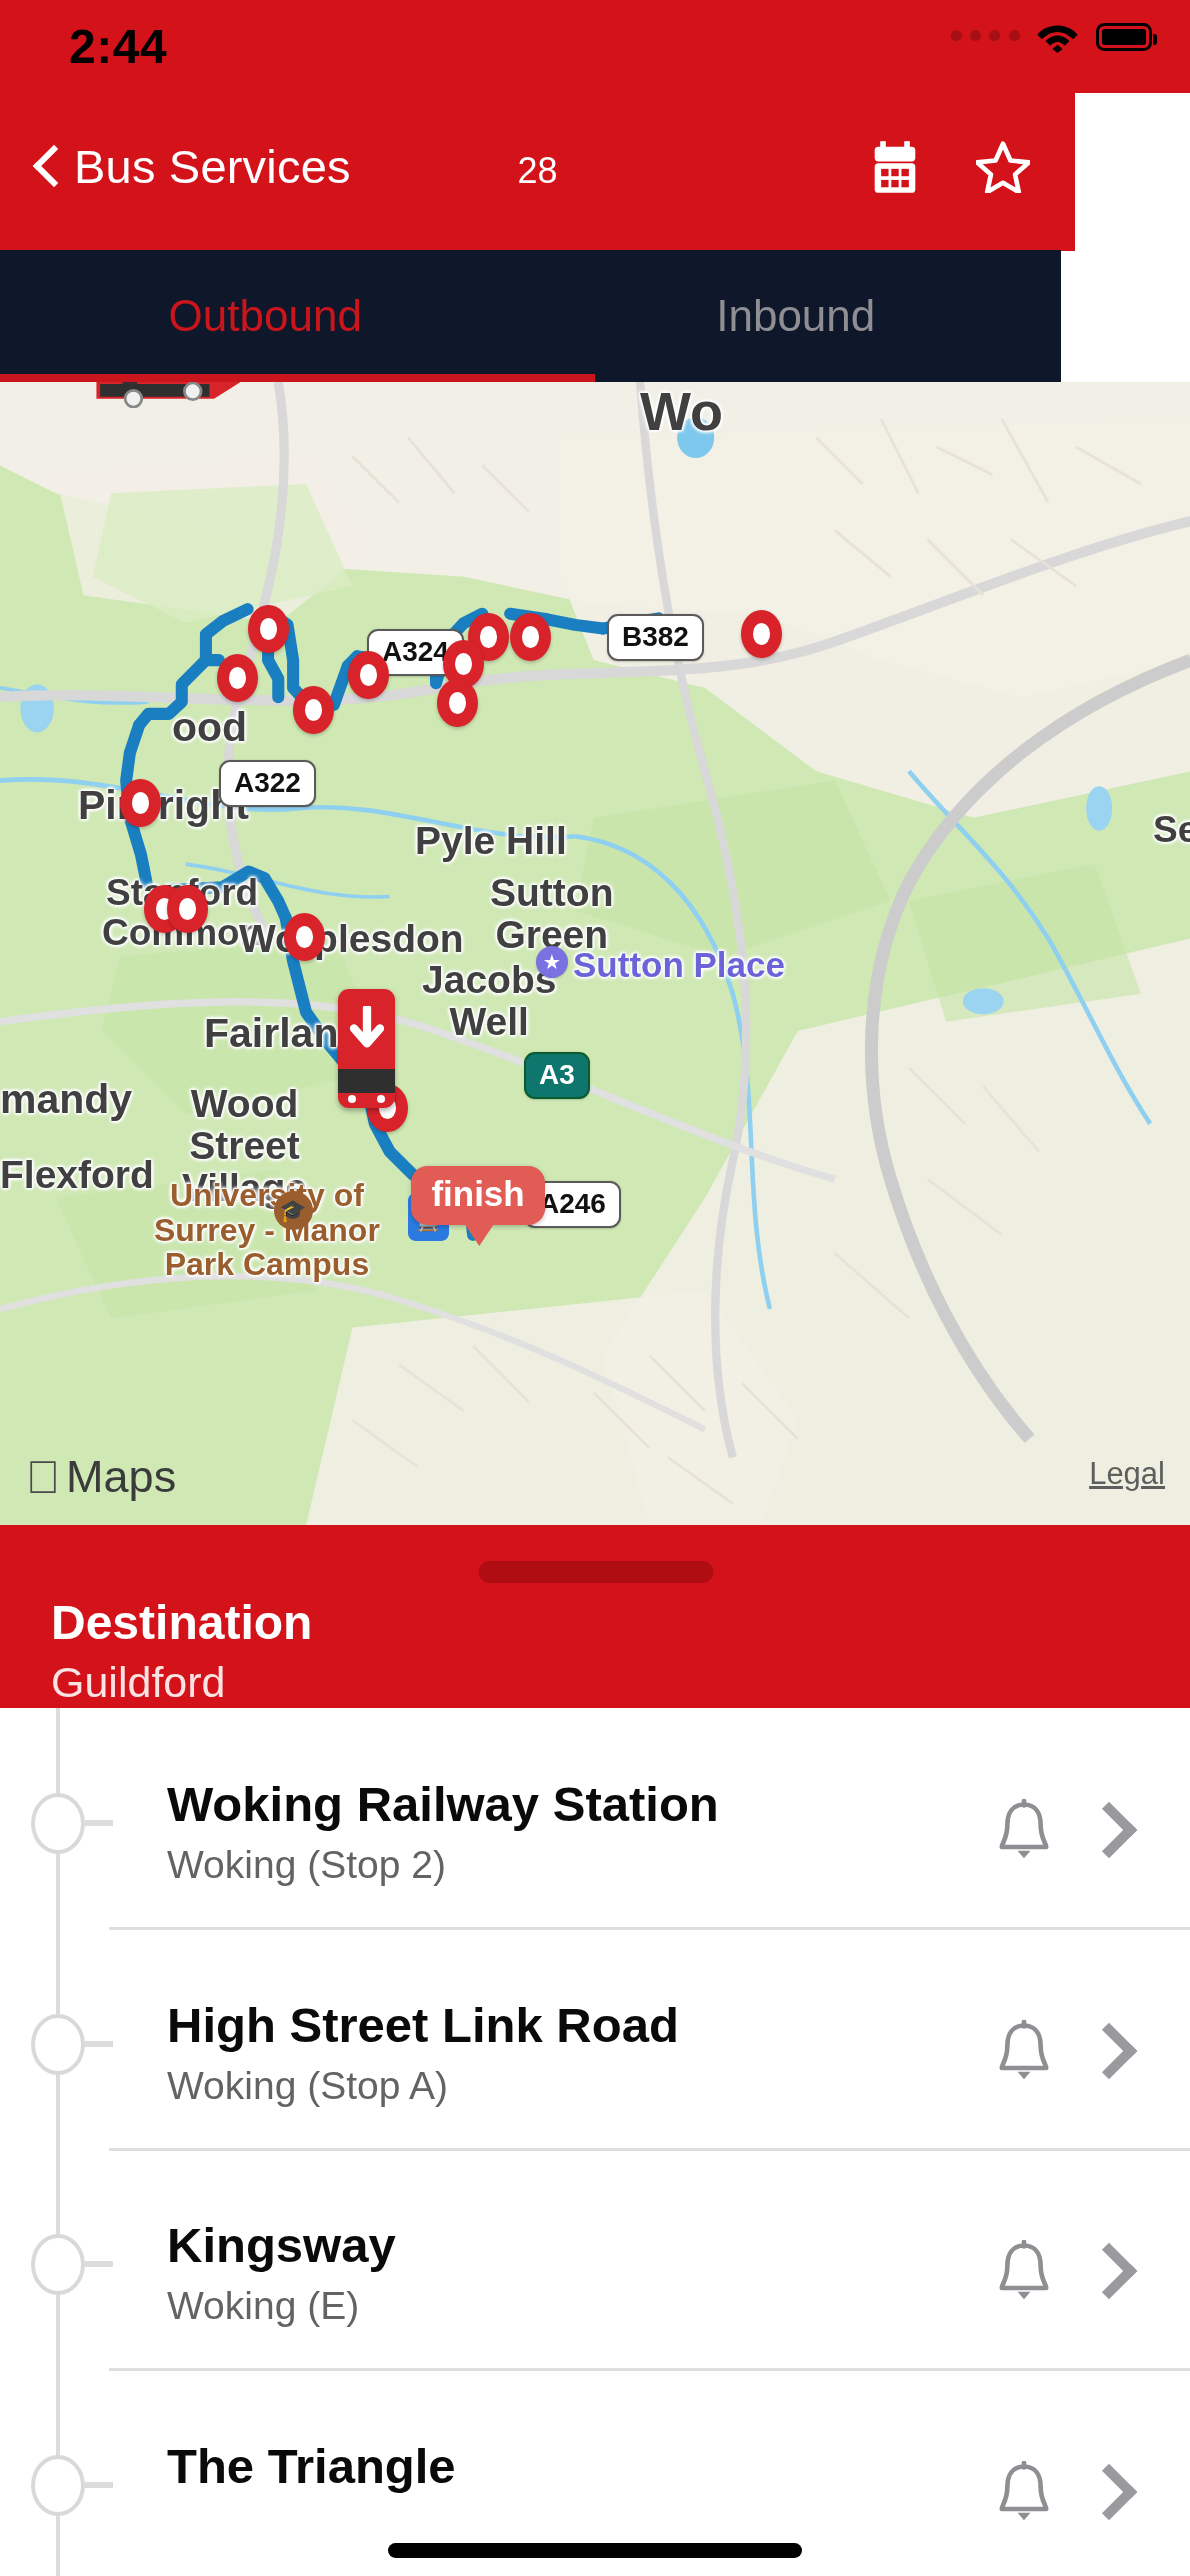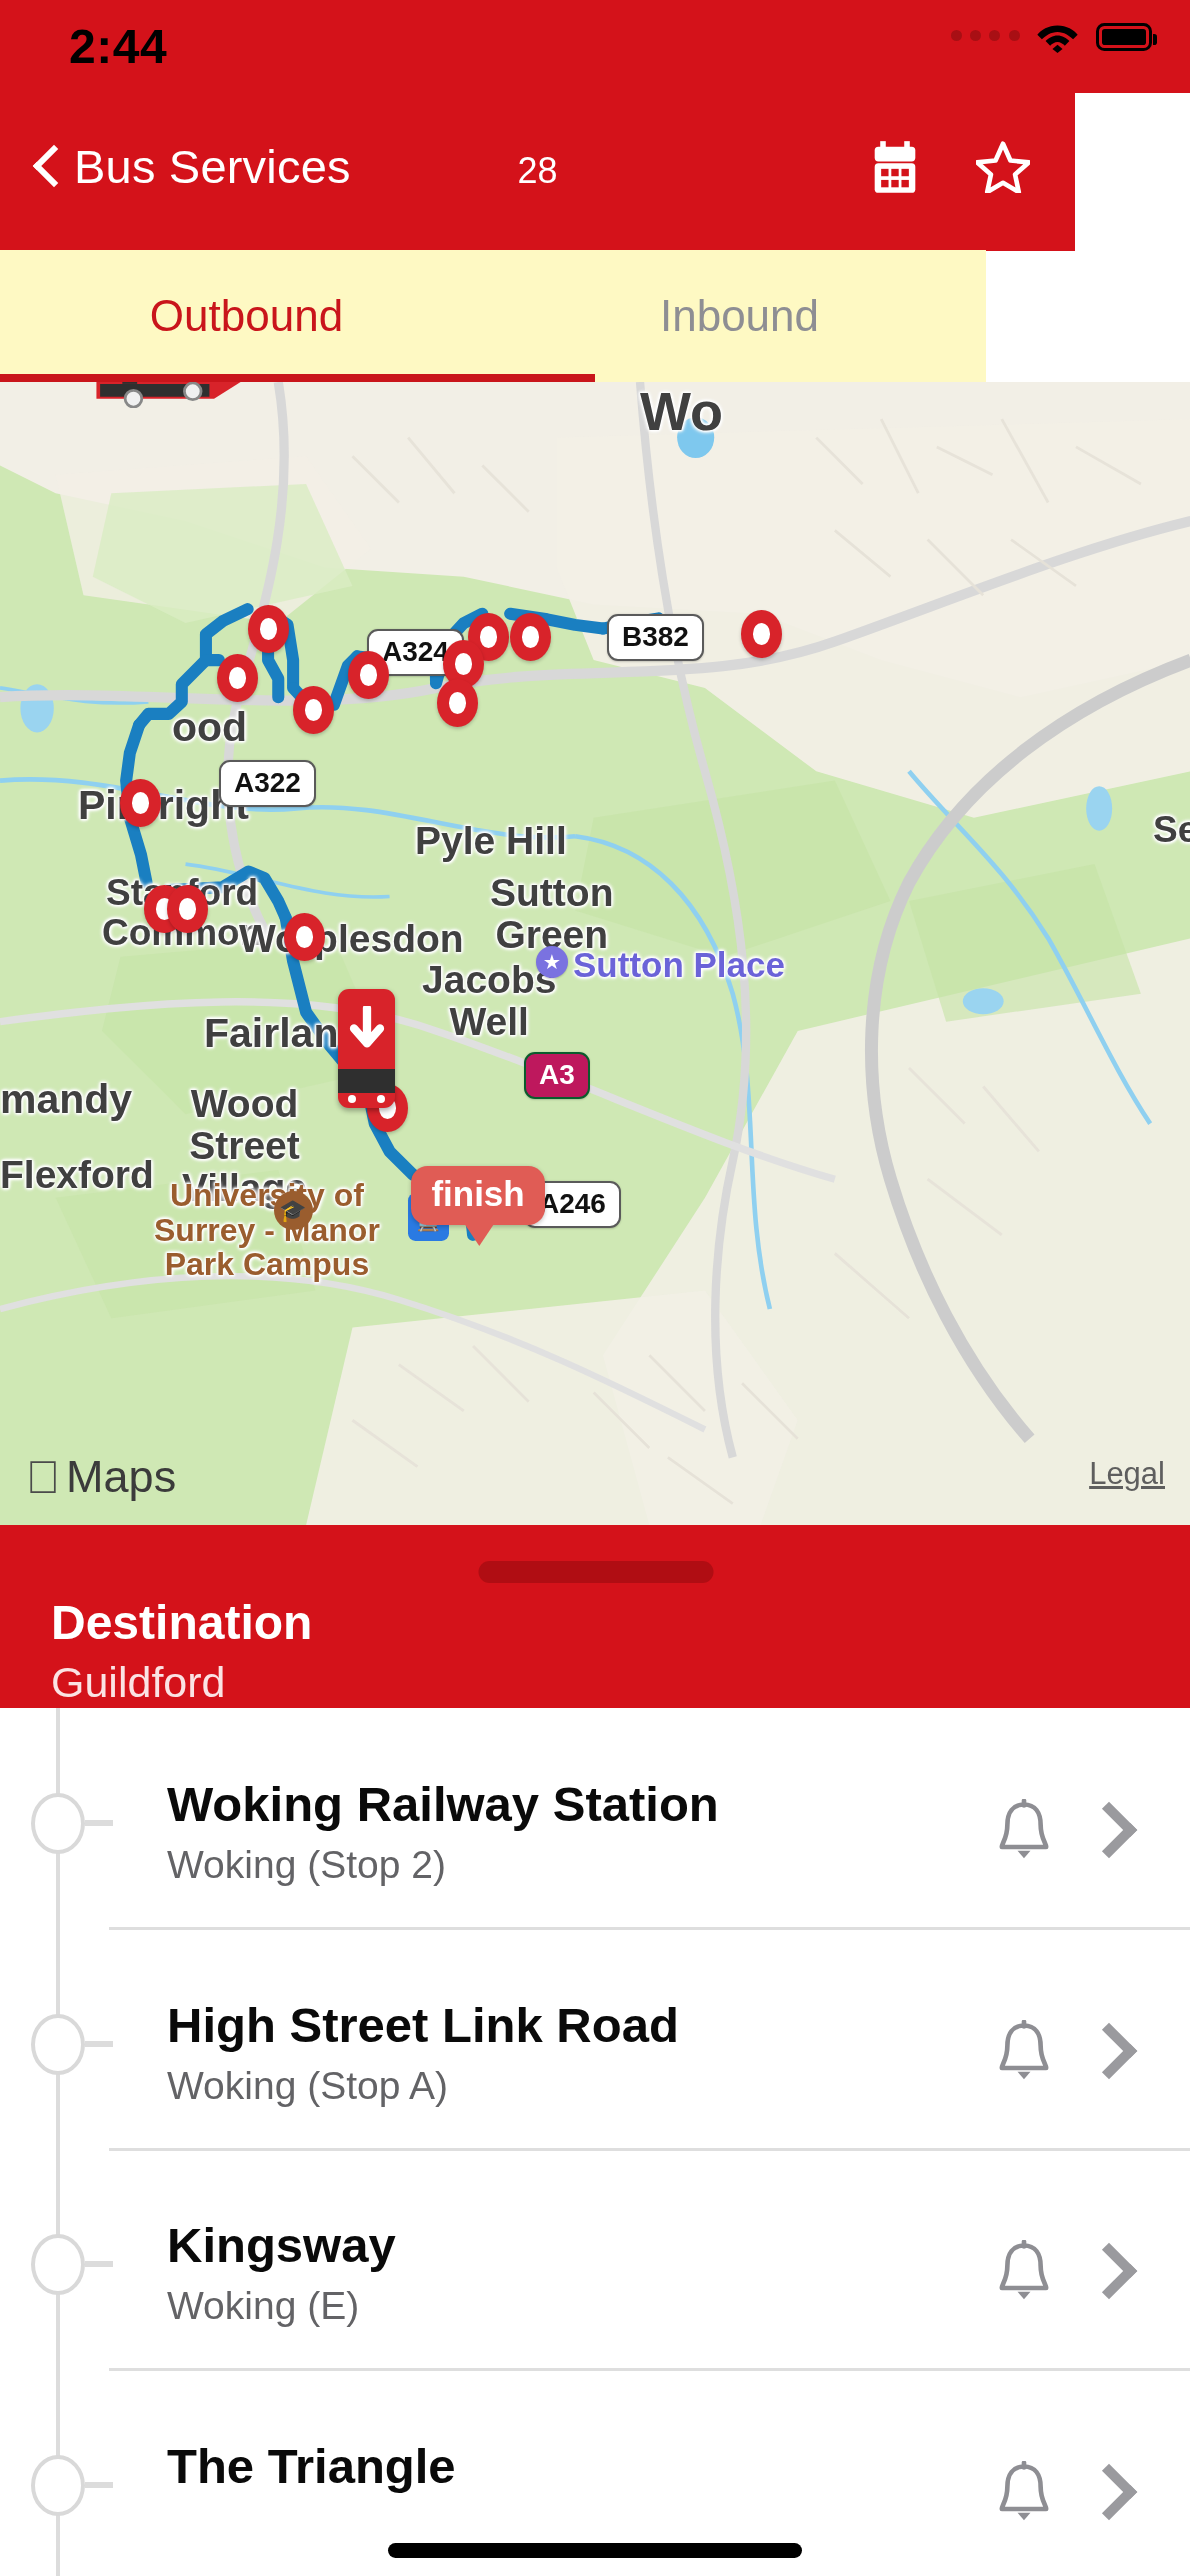--- a/index.html
+++ b/index.html
@@ -55,22 +55,22 @@
   .nav-title{
     position:absolute; left:0; right:0; top:57px;
     text-align:center; font-size:36px; color:#fff; font-weight:400;
   }
   .nav-actions{ position:absolute; right:45px; top:48px; display:flex; gap:57px; align-items:center;}
   .icon-cal{ width:48px; height:52px; position:relative; cursor:pointer; }
   .icon-star{ width:54px; height:52px; position:relative; cursor:pointer; }
 
   
   .tabs{
-    position:absolute; top:250px; left:0; width:986px; height:132px;
-    background:#fef9c3; display:flex;
+    position:absolute; top:250px; left:0; width:1061px; height:132px;
+    background:#0f172a; display:flex;
   }
   .tab{
     flex:1; display:flex; align-items:center; justify-content:center;
     font-size:44px; cursor:pointer;
   }
   .tab.active{ color:#c9151b; }
   .tab.inactive{ color:#8e8e93; }
   .tab-underline{
     position:absolute; left:0; bottom:0; width:595px; height:8.3px; background:#c9151b;
   }
@@ -354,21 +354,21 @@
 Street
 Village</div>
   <div class="map-label" style="left:0px;   top:772px; font-size:39px;">Flexford</div>
   <div class="map-label" style="left:154px; top:796px; font-size:32px; color:#9a5d2e; text-align:center; white-space:pre;">University of
 Surrey - Manor
 Park Campus</div>
 
   <div class="road-badge" style="left:367px; top:247px;">A324</div>
   <div class="road-badge" style="left:607px; top:232px;">B382</div>
   <div class="road-badge" style="left:219px; top:378px;">A322</div>
-  <div class="road-badge" style="left:524px; top:670px; background:#be185d; color:#fff; border-color:#0a5c2c;">A3</div>
+  <div class="road-badge" style="left:524px; top:670px; background:#0f766e; color:#fff; border-color:#0a5c2c;">A3</div>
   <div class="road-badge" style="left:524px; top:799px;">A246</div>
 
   <div class="poi-star" style="left:536px; top:564px;">★</div>
   <div class="poi-uni" style="left:274px; top:809px;">🎓</div>
   <div class="poi-train" style="left:408px; top:811px;">🚆</div>
 
   <div class="stop-dot" style="left:248px; top:223px;">
       <b></b>
     </div>
   <div class="stop-dot" style="left:468px; top:231px;">

